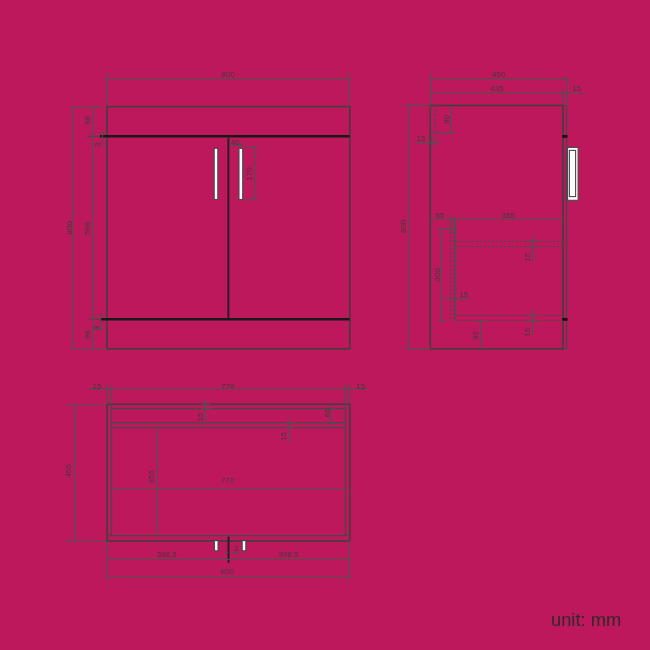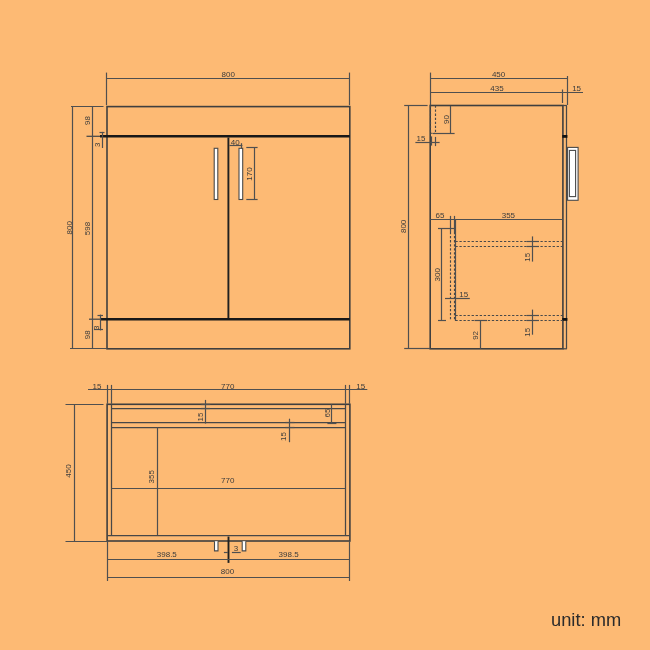--- a/index.html
+++ b/index.html
@@ -1,16 +1,16 @@
 <!DOCTYPE html>
 <html><head>
 <meta charset="utf-8">
 <style>
 html,body{margin:0;padding:0;background:#ffffff;}
-#page{position:relative;width:650px;height:650px;background:#fdba74;overflow:hidden;}
+#page{position:relative;width:650px;height:650px;background:#be185d;overflow:hidden;}
 svg{will-change:transform;transform:translateZ(0);}
 text{font-family:"Liberation Sans",sans-serif;fill:#3b3b3b;font-size:8px;}
 .u{font-size:18.5px;fill:#2b2b2b;}
 .d{stroke:#4f4f4f;stroke-width:1.2;fill:none;}
 .m{stroke:#474747;stroke-width:1.25;fill:none;}
 .box{stroke:#3f3f3f;stroke-width:1.6;fill:none;}
 .h{stroke:#4a4a4a;stroke-width:1.1;fill:#ffffff;}
 .k{stroke:#181818;stroke-width:2.4;fill:none;}
 .k2{stroke:#202020;stroke-width:1.9;fill:none;}
 .ds{stroke:#494949;stroke-width:1.15;fill:none;stroke-dasharray:2.3,1.75;}

